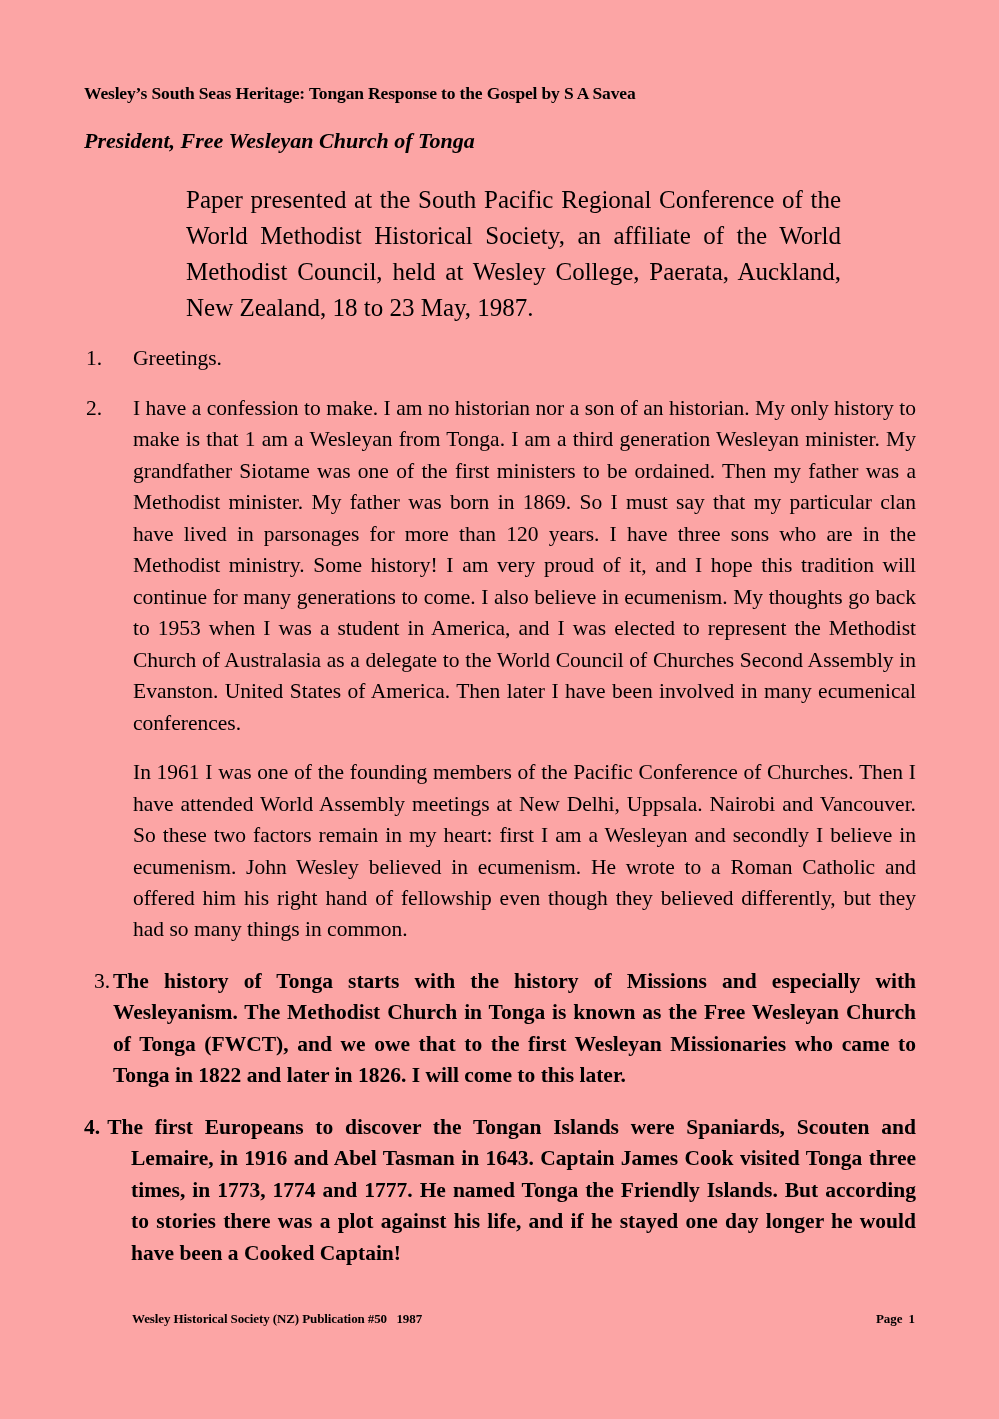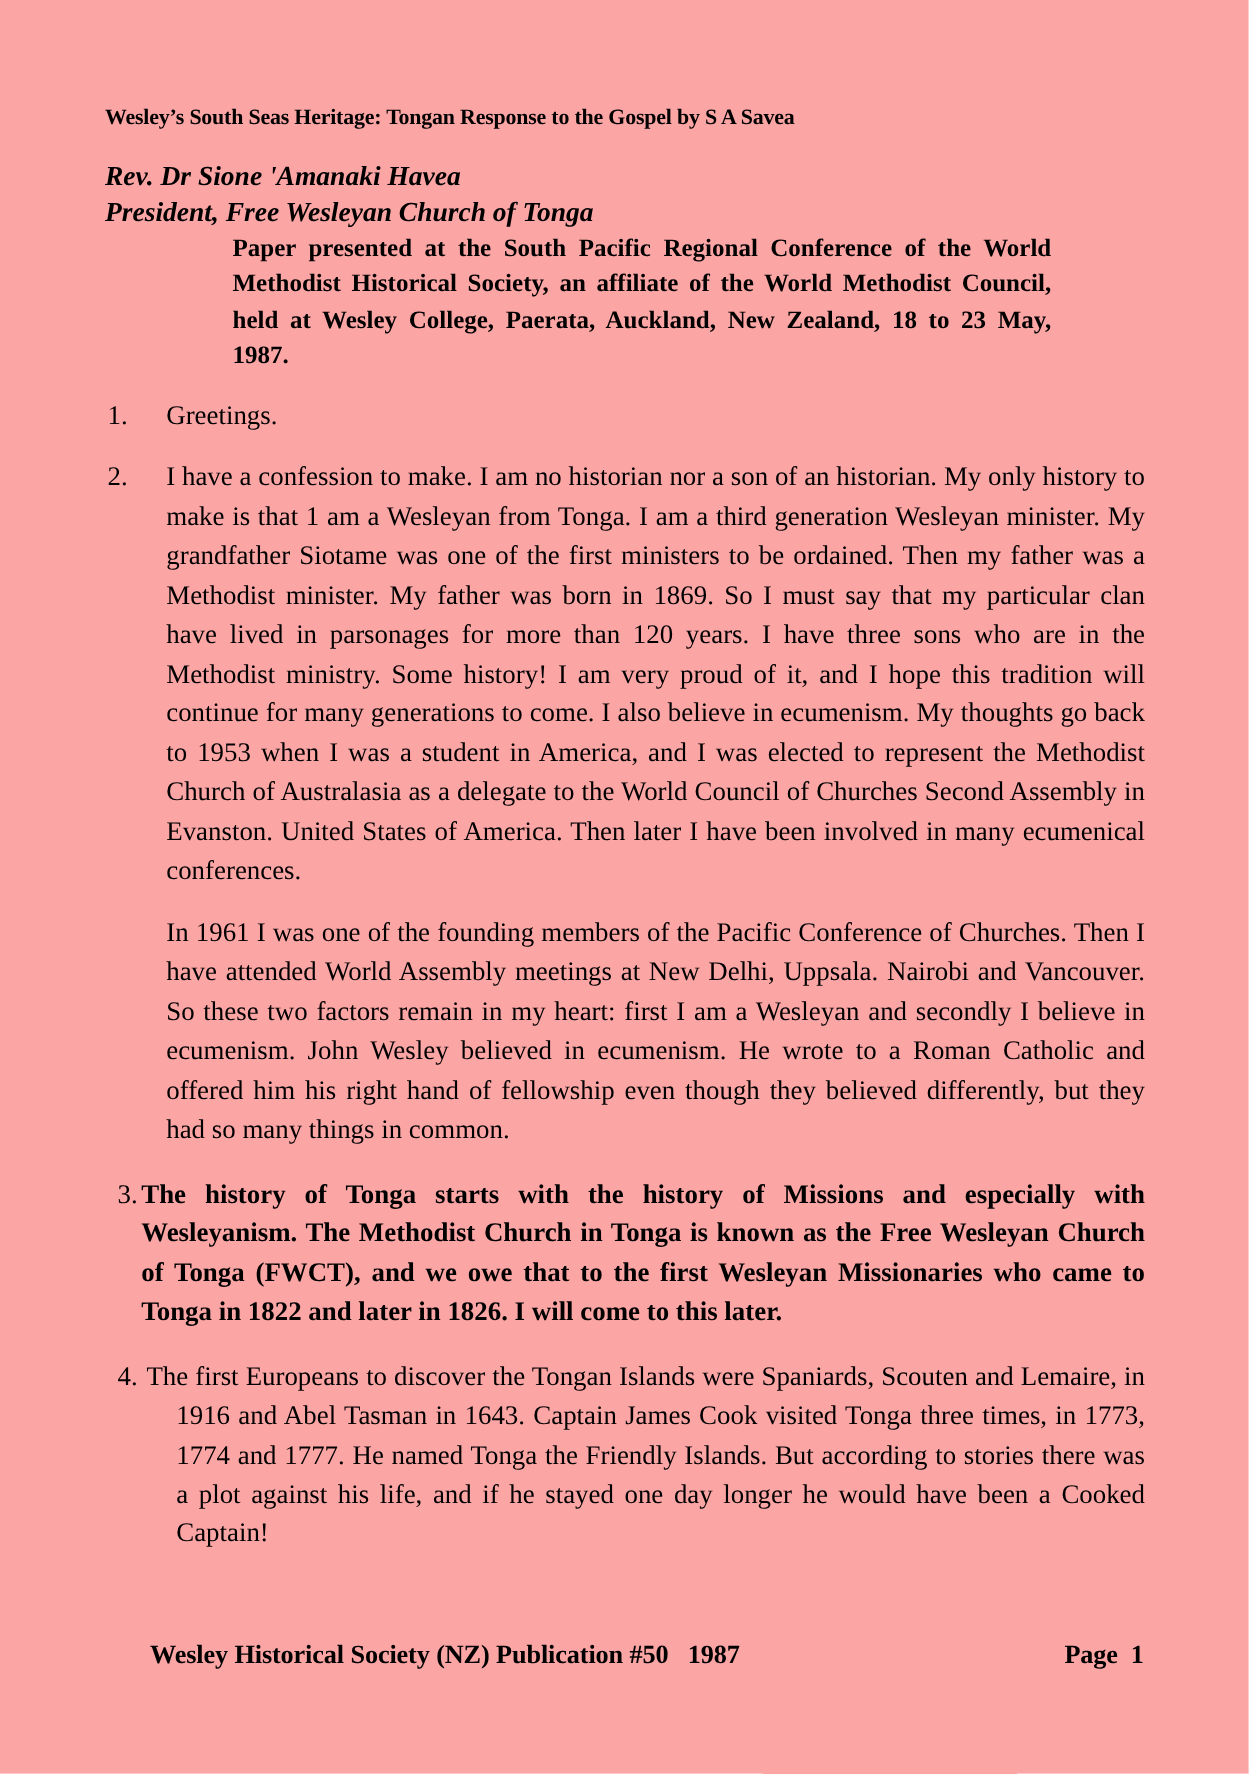--- a/index.html
+++ b/index.html
@@ -52,27 +52,27 @@
     margin-top: 22px;
     font-style: italic;
     font-weight: bold;
     font-size: 22px;
     line-height: 1.33;
   }
   .author-line { white-space: nowrap; }
 
   
   .abstract {
+    margin-top: 27px;
     margin-left: 102px;
     width: 655px;
-    font-size: 20px;
+    font-size: 25px;
     line-height: 1.43;
     text-align: justify;
     text-justify: inter-word;
-    font-weight: bold;
   }
 
   
   .item {
     position: relative;
     font-size: 21.5px;
     line-height: 1.465;
     text-align: justify;
     text-justify: inter-word;
     margin-top: 18px;
@@ -96,55 +96,55 @@
   .item-1 .body, .item-2 .body { margin-left: 49px; }
 
   
   .item-3 { margin-top: 20px; }
   .item-3 .num { left: 10px; }
   .item-3 .body { margin-left: 29px; font-weight: bold; }
 
   
   .item-4 { margin-top: 20px; }
   .item-4 .body {
-    margin-left: 10px;
+    margin-left: 0;
     padding-left: 47px;
     text-indent: -47px;
+    font-weight: bold;
   }
   .item-4 .body .n4 { padding-right: 7px; }
 
   .nowrap-last { text-align: left; }
 
   
   .footer {
     position: absolute;
-    left: 120px;
+    left: 132px;
     right: 84px;
     top: 1311px;
     display: flex;
     justify-content: space-between;
     align-items: baseline;
-    font-size: 21px;
+    font-size: 13px;
     font-weight: bold;
     letter-spacing: -0.1px;
   }
   .footer-right { white-space: pre; }
   .footer-left { white-space: pre; }
 </style>
 </head>
 <body>
 
 <div class="page">
   <div class="content">
 
     <div class="running-header">Wesley’s South Seas Heritage: Tongan Response to the Gospel by S A Savea</div>
 
 
     <div class="author-block">
-      <div class="author-line">Rev. Dr Sione 'Amanaki Havea</div>
       <div class="author-line">President, Free Wesleyan Church of Tonga</div>
     </div>
 
     <div class="abstract">Paper presented at the South Pacific Regional Conference of the World Methodist Historical Society, an affiliate of the World Methodist Council, held at Wesley College, Paerata, Auckland, New Zealand, 18 to 23 May, 1987.</div>
 
     <div class="item item-1">
       <span class="num">1.</span>
       <div class="body nowrap-last">Greetings.</div>
     </div>
 

